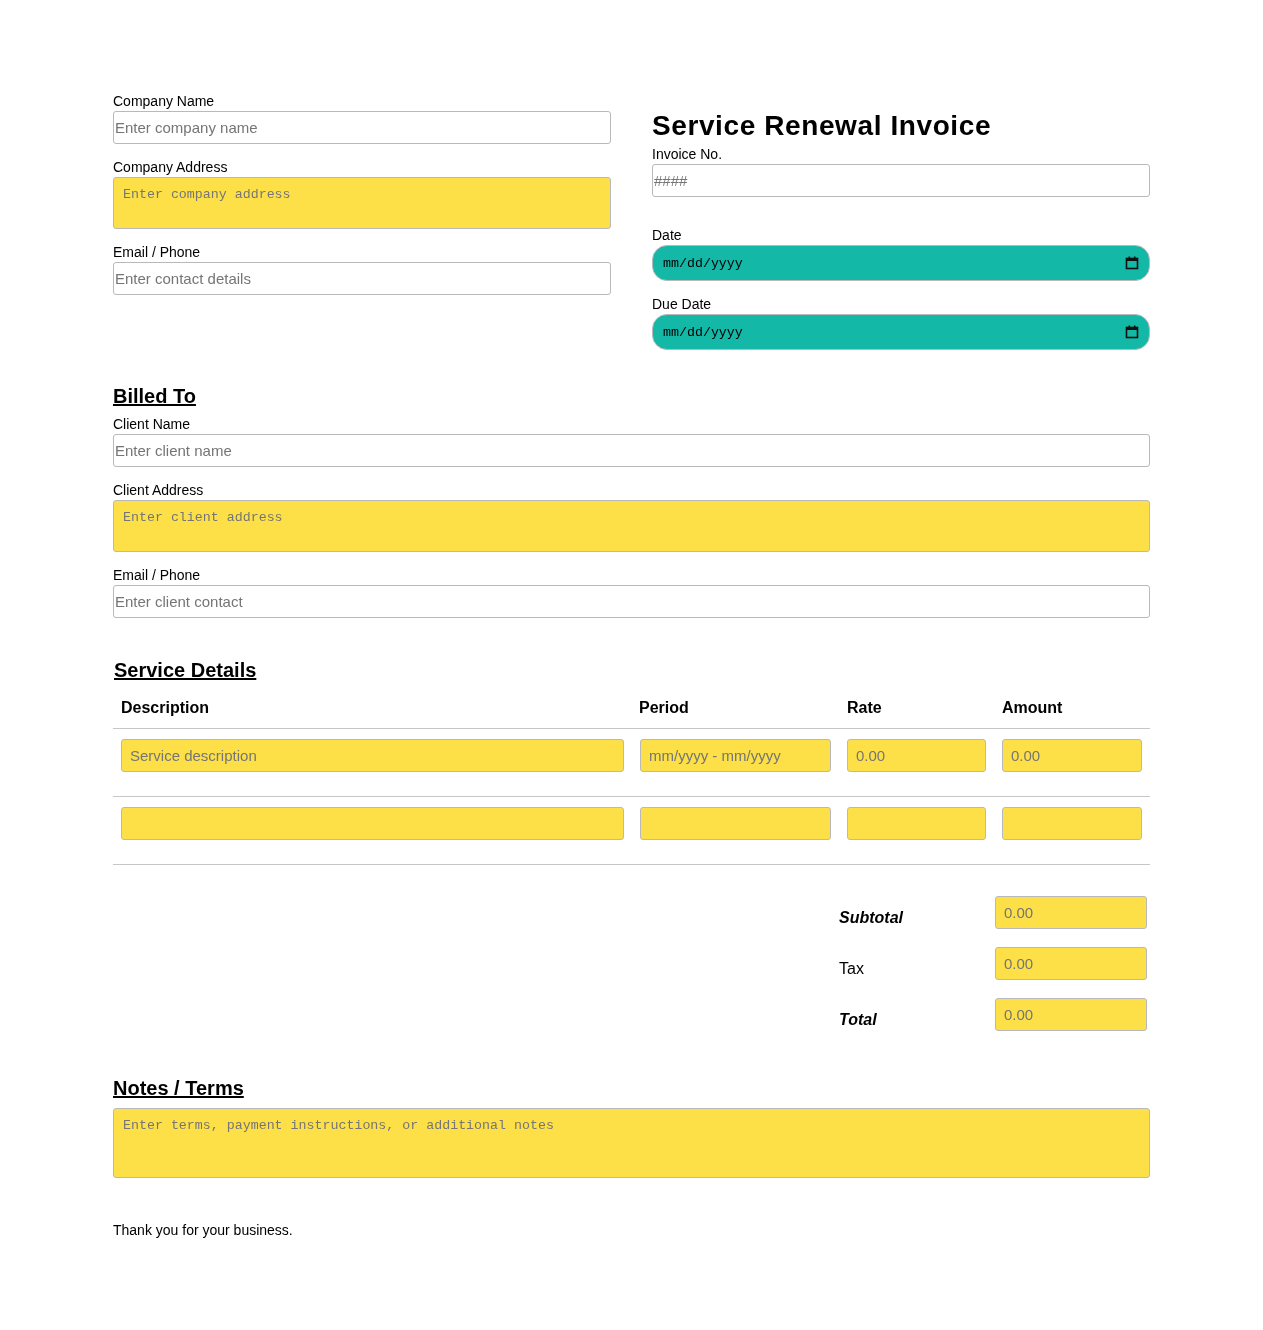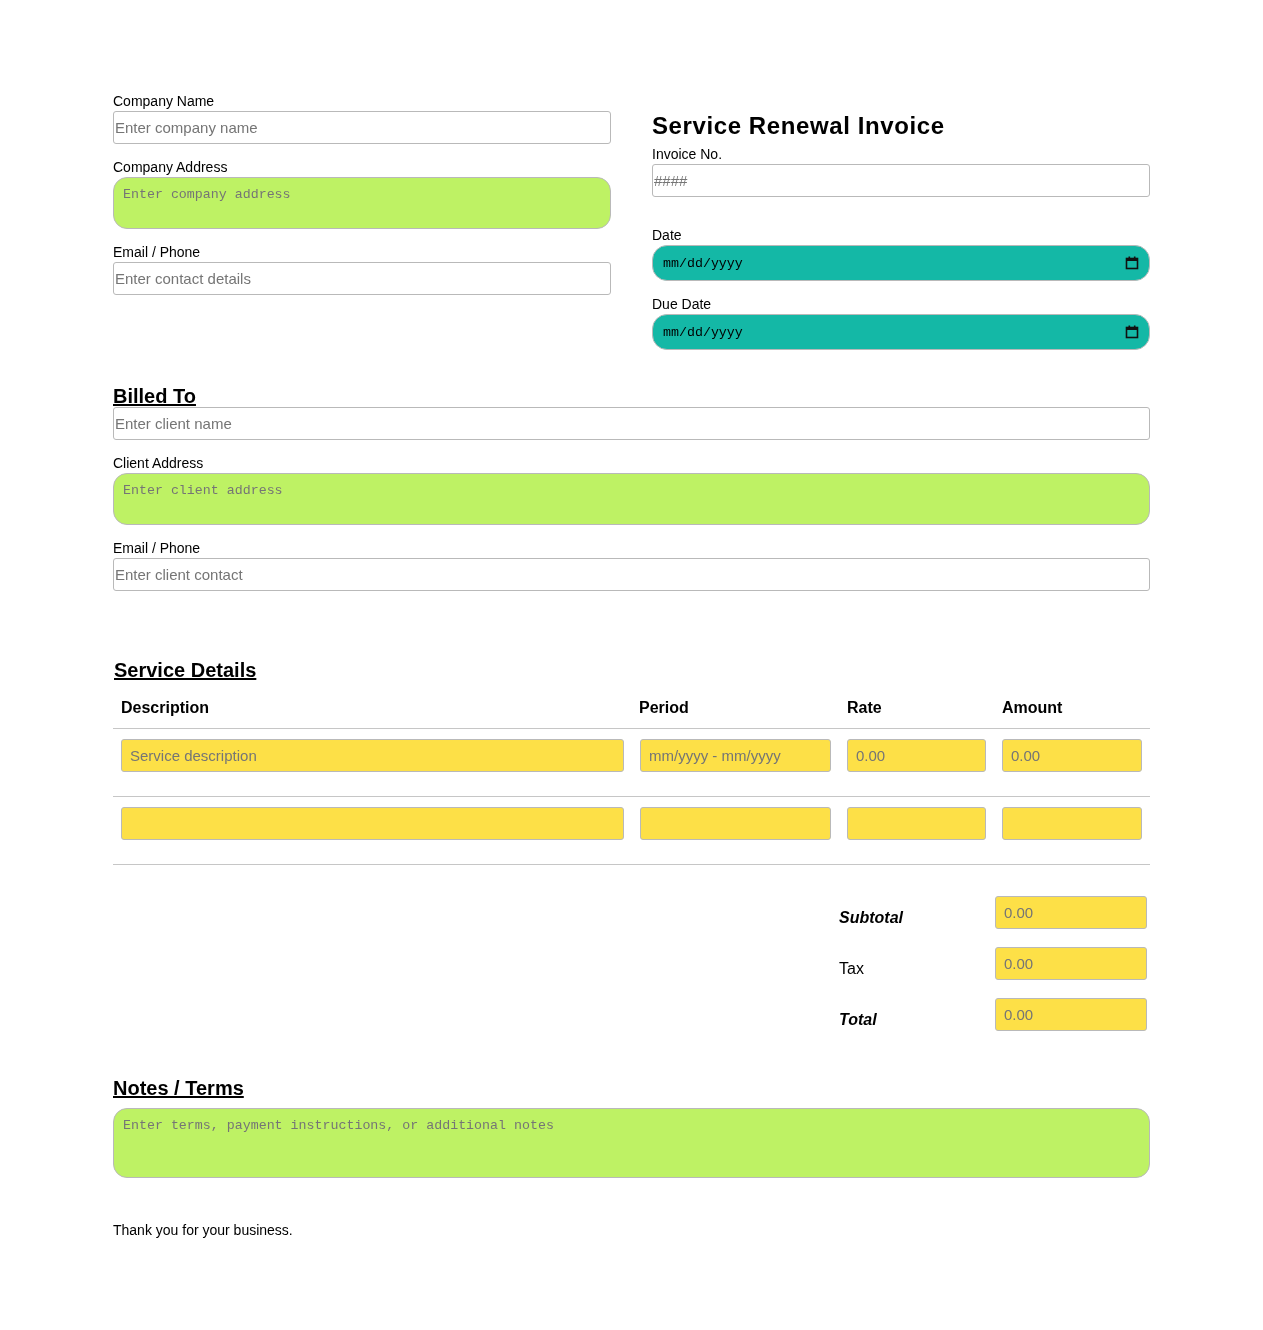--- a/index.html
+++ b/index.html
@@ -18,42 +18,42 @@
       border: 1px solid #b9b9b9; border-radius: 3px;
       background: #fff;
       font-family: "Liberation Sans", sans-serif;
       font-size: 15px; color: #757575;
       padding: 0 1px;
       height: 33px; line-height: 31px;
       white-space: nowrap; overflow: hidden;
     }
     .textarea {
       display: block; width: 100%;
-      border: 1px solid #b9b9b9; border-radius: 14px;
-      background: #bef264;
+      border: 1px solid #b9b9b9; border-radius: 3px;
+      background: #fde047;
       font-family: "Liberation Mono", monospace;
       font-size: 13.3px; color: #757575;
       padding: 9px 9px;
       white-space: nowrap; overflow: hidden;
     }
     .date-input {
       display: flex; align-items: center; justify-content: space-between;
       width: 100%; height: 36px;
       border: 1px solid #b9b9b9; border-radius: 15px;
       background: #14b8a6;
       padding: 0 10px 0 10px;
       font-family: "Liberation Mono", monospace;
       font-size: 13.3px; color: #000; gap: 44px;
     }
     .cal-icon { width: 14px; height: 14px; display: inline-block; }
 
     .abs { position: absolute; }
 
     .title {
-      font-size: 24px; font-weight: bold; letter-spacing: 0.6px;
+      font-size: 28px; font-weight: bold; letter-spacing: 0.6px;
       line-height: 32px; margin: 0;
     }
     .section-h { font-size: 20px; font-weight: bold; line-height: 18px; text-decoration: underline; }
 
     .th { font-size: 16px; font-weight: bold; line-height: 18px; }
     .hr { height: 1px; background: #c6c6c6; }
     .cell-input {
       position: absolute; height: 33px;
       border: 1px solid #b9b9b9; border-radius: 3px;
       background: #fde047;
@@ -110,20 +110,21 @@
             <rect x="3.5" y="0.5" width="1.6" height="3" fill="#111"></rect>
             <rect x="8.9" y="0.5" width="1.6" height="3" fill="#111"></rect>
           </svg>
       </span>
     </div>
   </div>
 
   <div class="abs" style="left:0; top:387px; width:1037px;">
     <div class="section-h">Billed To</div>
 
+    <span class="label" style="margin-top:11px;">Client Name</span>
     <div class="input" style="margin-top:2px;">Enter client name</div>
 
     <span class="label" style="margin-top:15px;">Client Address</span>
     <div class="textarea" style="margin-top:2px; height:52px;">Enter client address</div>
 
     <span class="label" style="margin-top:15px;">Email / Phone</span>
     <div class="input" style="margin-top:2px;">Enter client contact</div>
   </div>
 
   <div class="section-h abs" style="left:1px; top:661px;">Service Details</div>

